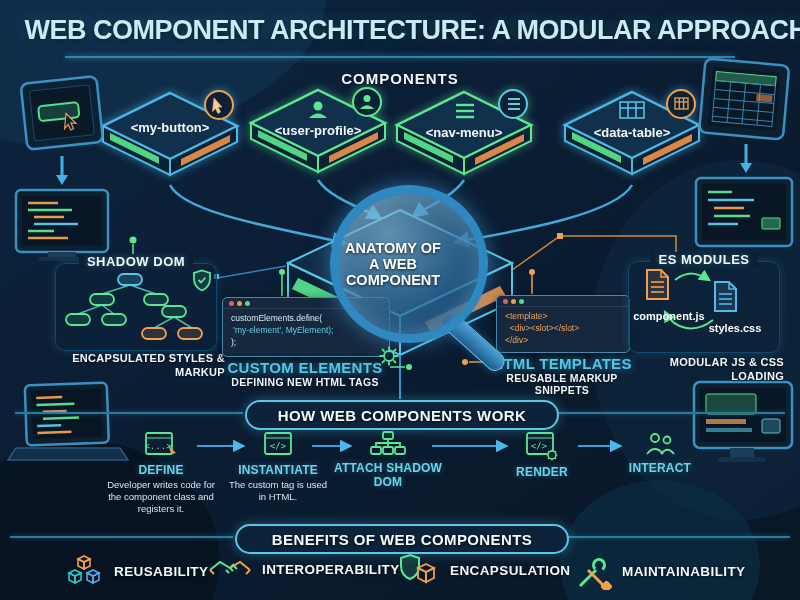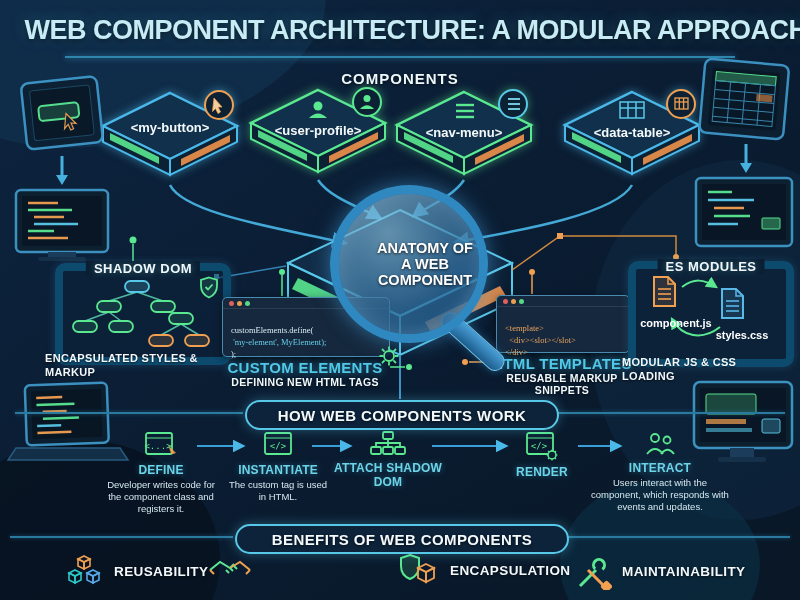--- a/index.html
+++ b/index.html
@@ -27,51 +27,51 @@
   .comp-green{--c:#5ae890;filter:drop-shadow(0 0 5px rgba(90,232,144,.5))}
   .face-top{fill:#11304b;stroke:var(--c);stroke-width:2.5}
   .face-side{fill:#0c2133;stroke:var(--c);stroke-width:2}
   .bar-green{fill:#5ae890;opacity:.9}
   .bar-orange{fill:#f0924a;opacity:.9}
   .badge{fill:#0c2133;stroke-width:2}
   .comp-label{fill:#f4fafc;font-family:"Liberation Sans",sans-serif;font-weight:800;
               font-size:13px;text-anchor:middle}
 
   #magnifier{left:330px;top:185px;width:140px;height:140px;border-radius:50%;
-      border:9px solid #2f88c0;z-index:5;display:flex;align-items:center;justify-content:flex-end;
+      border:9px solid #2f88c0;z-index:5;display:flex;align-items:center;justify-content:flex-start;
       background:radial-gradient(circle at 35% 28%,rgba(150,210,240,.6),rgba(30,90,140,.78) 70%);
       box-shadow:0 0 20px rgba(70,160,220,.55),inset 0 0 26px rgba(200,240,255,.3)}
   #magnifier-text{width:108px;text-align:center;font-weight:800;font-size:14.5px;line-height:1.12;
       color:#fff;text-shadow:0 1px 3px rgba(0,0,0,.75)}
   #magnifier-handle{left:444px;top:306px;width:76px;height:17px;border-radius:9px;z-index:4;
       background:linear-gradient(180deg,#4aa0d8,#1c5c8c);border:1px solid #74c8e8;
       transform:rotate(42deg);transform-origin:left center;box-shadow:0 0 8px rgba(40,110,170,.6)}
 
-  .panel{position:absolute;border:8px solid #0c4a6e;border-radius:10px;z-index:3;
+  .panel{position:absolute;border:1px solid #0c4a6e;border-radius:10px;z-index:3;
       background:rgba(13,35,58,.55);box-shadow:0 0 10px rgba(60,130,176,.3)}
   #shadow-panel{left:55px;top:263px;width:160px;height:86px}
   #es-panel{left:628px;top:261px;width:150px;height:90px}
   .panel-title{position:absolute;top:-10px;left:50%;transform:translateX(-50%);
       background:#0b1f33;padding:0 8px;font-weight:800;font-size:13px;color:#f0f8fb;
       letter-spacing:.5px;white-space:nowrap;text-shadow:0 0 7px rgba(120,220,240,.45)}
-  .panel-caption{position:absolute;text-align:left;font-weight:800;font-size:11px;
+  .panel-caption{position:absolute;text-align:right;font-weight:800;font-size:11px;
       line-height:1.25;color:#f2f8fb;letter-spacing:.3px;z-index:3;text-shadow:0 1px 2px rgba(0,0,0,.6)}
   #shadow-caption{left:45px;top:352px;width:180px}
   #es-caption{left:622px;top:356px;width:162px}
   .file-label{position:absolute;text-align:center;font-weight:800;font-size:11px;color:#fff}
 
   .codewin{position:absolute;background:#15283d;border:1px solid #4a8ab0;border-radius:5px;
       z-index:3;box-shadow:0 2px 8px rgba(0,0,0,.45)}
   #ce-window{left:222px;top:297px;width:166px;height:58px}
   #ht-window{left:496px;top:295px;width:132px;height:56px}
   .codewin-bar{height:10px;border-bottom:1px solid rgba(255,255,255,.1);display:flex;gap:3px;
       align-items:center;padding-left:6px}
   .dot{width:5px;height:5px;border-radius:50%}
   .dot-r{background:#e06060}.dot-o{background:#e8a050}.dot-g{background:#58d888}
-  .code{margin:16px 0 0 8px;font-family:Liberation Serif, serif;font-size:8.5px;line-height:1.4}
+  .code{margin:4px 0 0 8px;font-family:Liberation Sans, sans-serif;font-size:8.5px;line-height:1.4}
   .code-line{white-space:pre}
   .cl-light{color:#d8ecf5}.cl-cyan{color:#66cce8}.cl-orange{color:#eda45c}
   #ce-gear{position:absolute;right:-12px;bottom:-12px}
 
   .sec-title{position:absolute;text-align:center;font-weight:800;font-size:15px;color:#50c8e8;
       letter-spacing:.3px;z-index:3;text-shadow:0 0 9px rgba(80,200,232,.55)}
   .sec-sub{position:absolute;text-align:center;font-weight:800;font-size:10.5px;color:#f0f8fb;
       letter-spacing:.3px;z-index:3;text-shadow:0 1px 2px rgba(0,0,0,.6)}
   #ce-title{left:220px;top:359px;width:170px}
   #ce-sub{left:220px;top:376px;width:170px}
@@ -480,21 +480,20 @@
 <div class="step" id="step-5">
   <svg width="36" height="28" viewBox="0 0 36 28">
     <g stroke="#5ae890" fill="none" stroke-width="1.8">
       <circle cx="13" cy="8" r="4"></circle>
         <path d="M5,24 q8,-10 16,0"></path>
       <circle cx="25" cy="10" r="3.5"></circle>
         <path d="M19,24 q6.5,-8.5 13,0"></path>
     </g>
   </svg>
   <div class="step-title">INTERACT</div>
-  <div class="step-desc">Users interact with the component, which responds with events and updates.</div>
 </div>
 
 <div class="hline" style="left:10px;top:536px;width:223px"></div>
 <div class="hline" style="left:567px;top:536px;width:223px"></div>
 <div class="pill" id="benefits-pill">BENEFITS OF WEB COMPONENTS</div>
 
 <div class="benefit" id="benefit-1">
   <svg width="40" height="38" viewBox="0 0 40 38">
     <g fill="none" stroke-width="1.6">
       <g stroke="#f0a050">
@@ -519,20 +518,21 @@
 
 <div class="benefit" id="benefit-2">
   <svg width="44" height="34" viewBox="0 0 44 34">
     <g fill="none" stroke-width="2">
       <path d="M2,18 L12,10 L22,16 L26,12" stroke="#5ae890"></path>
       <path d="M42,18 L32,10 L22,16" stroke="#f0a050"></path>
       <path d="M18,18 l3,3 M22,16 l3,3 M26,14 l3,3" stroke="#5ae890"></path>
       <path d="M2,18 l4,4 M42,18 l-4,4" stroke="#f0a050"></path>
     </g>
   </svg>
+  <span class="benefit-label">INTEROPERABILITY</span>
 </div>
 
 <div class="benefit" id="benefit-3">
   <svg width="42" height="36" viewBox="0 0 42 36">
     <path d="M12,3 l9,3 v8 c0,7 -4,11 -9,13 c-5,-2 -9,-6 -9,-13 v-8 z" fill="rgba(90,232,144,.15)" stroke="#5ae890" stroke-width="2"></path>
     <g fill="none" stroke="#f0a050" stroke-width="1.8">
       <polygon points="28,12 36,16 28,20 20,16"></polygon>
         <polygon points="20,16 20,26 28,30 28,20"></polygon>
         <polygon points="36,16 36,26 28,30 28,20"></polygon>
     </g>

